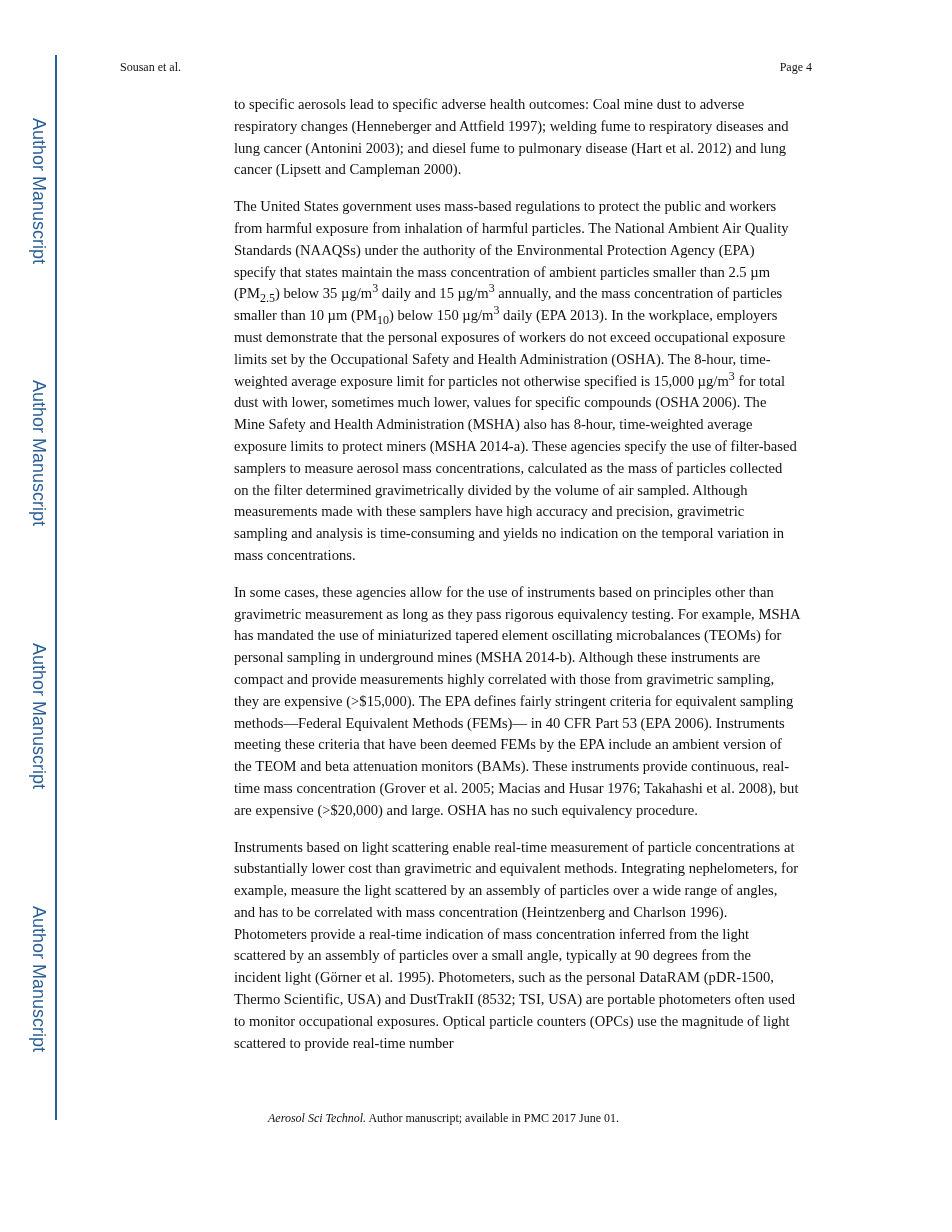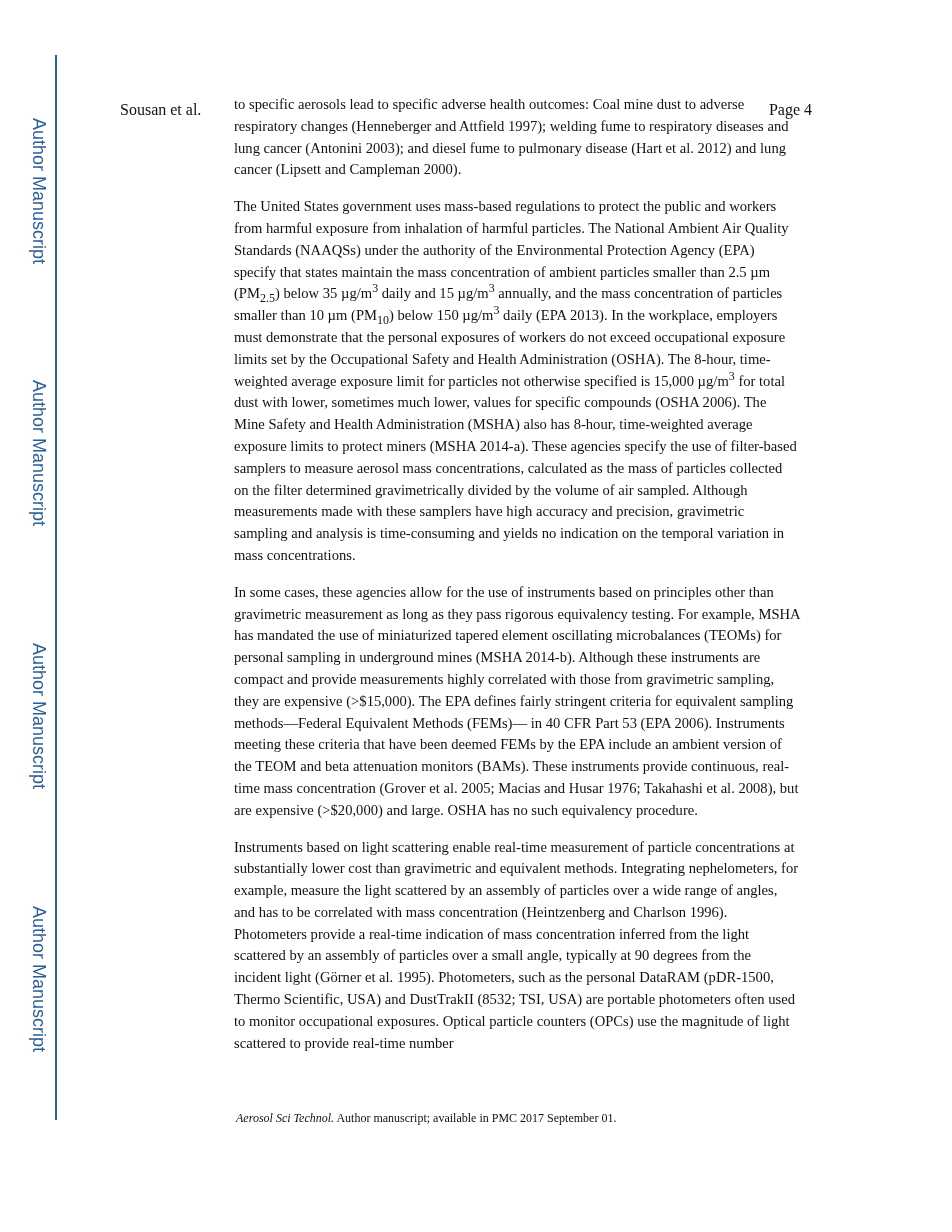--- a/index.html
+++ b/index.html
@@ -31,23 +31,22 @@
       writing-mode: vertical-rl;
       font-family: "Liberation Sans", "DejaVu Sans", sans-serif;
       font-size: 18px;
       color: #2a5e96;
       white-space: nowrap;
       line-height: 22px;
     }
     .running-head {
       position: absolute;
       top: 60px;
-      font-size: 16px;
+      font-size: 12px;
       color: #111;
-      margin-top: 41px;
     }
     .running-head.left { left: 120px; }
     .running-head.right { right: 140px; }
     .body-text {
       position: absolute;
       left: 234px;
       top: 94px;
       width: 582px;
       font-size: 14.6px;
       line-height: 21.8px;
@@ -59,21 +58,21 @@
       font-size: 12px;
       line-height: 0;
     }
     .footer {
       position: absolute;
       left: 236px;
       top: 1111px;
       font-size: 12px;
       color: #111;
     }
-    .footer .journal { font-style: italic; }
+    .footer .journal { font-style: italic; margin-left: 32px; }
   </style>
 </head>
 <body>
 
 <div class="sidebar-line"></div>
 <div class="side-label" style="top:118px;">Author Manuscript</div>
 <div class="side-label" style="top:380px;">Author Manuscript</div>
 <div class="side-label" style="top:643px;">Author Manuscript</div>
 <div class="side-label" style="top:906px;">Author Manuscript</div>
 
@@ -81,14 +80,14 @@
 <div class="running-head right">Page 4</div>
 
 <div class="body-text">
   <p>to specific aerosols lead to specific adverse health outcomes: Coal mine dust to adverse respiratory changes (Henneberger and Attfield 1997); welding fume to respiratory diseases and lung cancer (Antonini 2003); and diesel fume to pulmonary disease (Hart et al. 2012) and lung cancer (Lipsett and Campleman 2000).</p>
   <p><span>The United States government uses mass-based regulations to protect the public and workers from harmful exposure from inhalation of harmful particles. The National Ambient Air Quality Standards (NAAQSs) under the authority of the Environmental Protection Agency (EPA) specify that states maintain the mass concentration of ambient particles smaller than 2.5 µm (PM</span><sub>2.5</sub><span>) below 35 µg/m</span><sup>3</sup><span> daily and 15 µg/m</span><sup>3</sup><span> annually, and the mass concentration of particles smaller than 10 µm (PM</span><sub>10</sub><span>) below 150 µg/m</span><sup>3</sup><span> daily (EPA 2013). In the workplace, employers must demonstrate that the personal exposures of workers do not exceed occupational exposure limits set by the Occupational Safety and Health Administration (OSHA). The 8-hour, time-weighted average exposure limit for particles not otherwise specified is 15,000 µg/m</span><sup>3</sup><span> for total dust with lower, sometimes much lower, values for specific compounds (OSHA 2006). The Mine Safety and Health Administration (MSHA) also has 8-hour, time-weighted average exposure limits to protect miners (MSHA 2014-a). These agencies specify the use of filter-based samplers to measure aerosol mass concentrations, calculated as the mass of particles collected on the filter determined gravimetrically divided by the volume of air sampled. Although measurements made with these samplers have high accuracy and precision, gravimetric sampling and analysis is time-consuming and yields no indication on the temporal variation in mass concentrations.</span></p>
   <p>In some cases, these agencies allow for the use of instruments based on principles other than gravimetric measurement as long as they pass rigorous equivalency testing. For example, MSHA has mandated the use of miniaturized tapered element oscillating microbalances (TEOMs) for personal sampling in underground mines (MSHA 2014-b). Although these instruments are compact and provide measurements highly correlated with those from gravimetric sampling, they are expensive (&gt;$15,000). The EPA defines fairly stringent criteria for equivalent sampling methods—Federal Equivalent Methods (FEMs)— in 40 CFR Part 53 (EPA 2006). Instruments meeting these criteria that have been deemed FEMs by the EPA include an ambient version of the TEOM and beta attenuation monitors (BAMs). These instruments provide continuous, real-time mass concentration (Grover et al. 2005; Macias and Husar 1976; Takahashi et al. 2008), but are expensive (&gt;$20,000) and large. OSHA has no such equivalency procedure.</p>
   <p>Instruments based on light scattering enable real-time measurement of particle concentrations at substantially lower cost than gravimetric and equivalent methods. Integrating nephelometers, for example, measure the light scattered by an assembly of particles over a wide range of angles, and has to be correlated with mass concentration (Heintzenberg and Charlson 1996). Photometers provide a real-time indication of mass concentration inferred from the light scattered by an assembly of particles over a small angle, typically at 90 degrees from the incident light (Görner et al. 1995). Photometers, such as the personal DataRAM (pDR-1500, Thermo Scientific, USA) and DustTrakII (8532; TSI, USA) are portable photometers often used to monitor occupational exposures. Optical particle counters (OPCs) use the magnitude of light scattered to provide real-time number</p>
 </div>
 
 <div class="footer">
-  <span class="journal">Aerosol Sci Technol.</span><span> Author manuscript; available in PMC 2017 September 01.</span>
+  <span class="journal">Aerosol Sci Technol.</span><span> Author manuscript; available in PMC 2017 June 01.</span>
 </div>
 
 </body></html>

